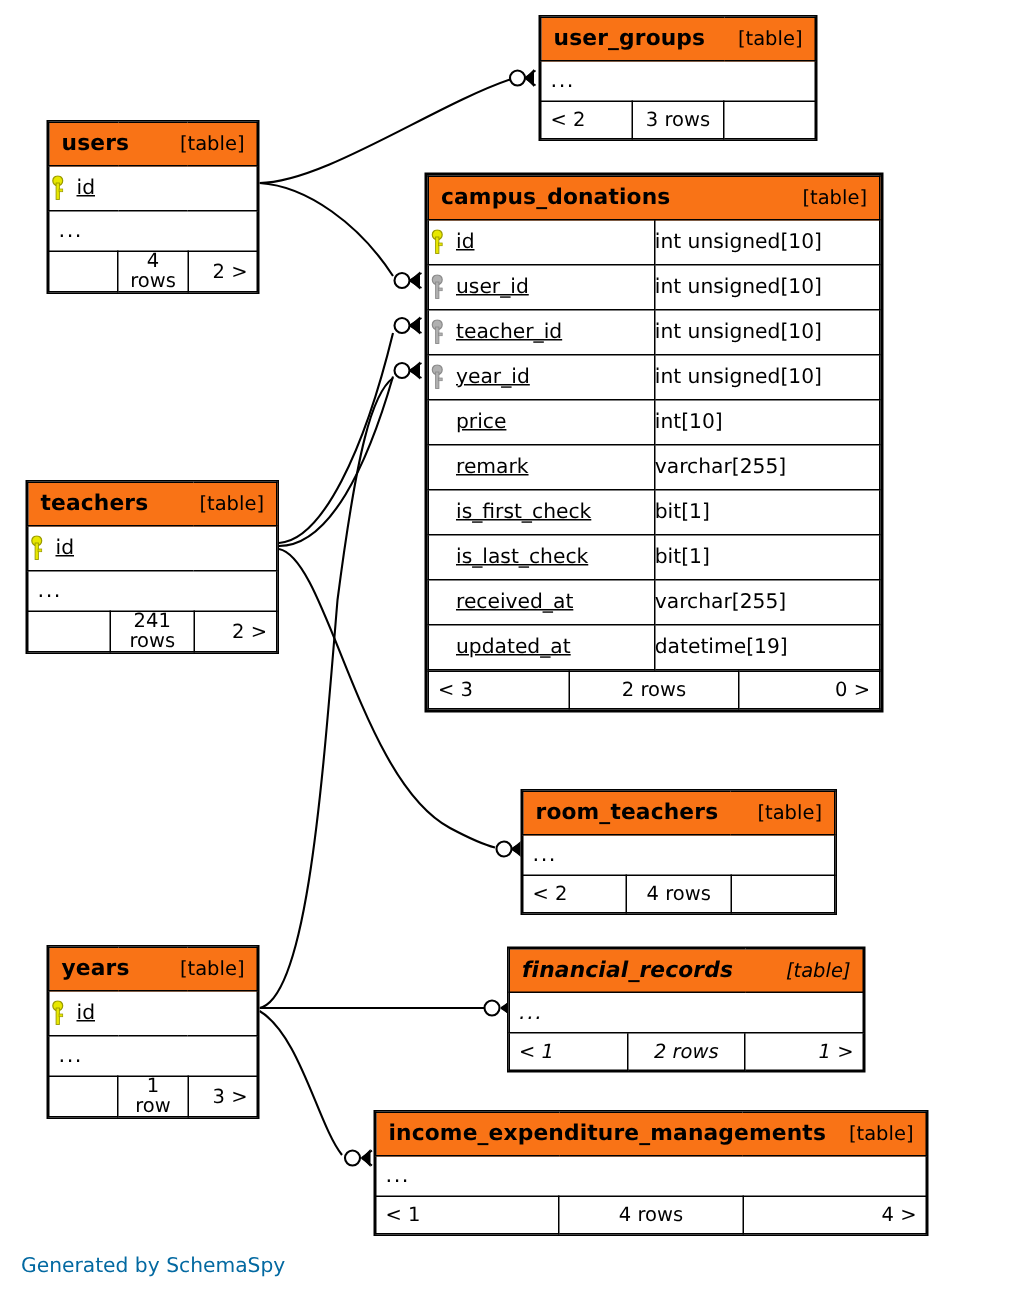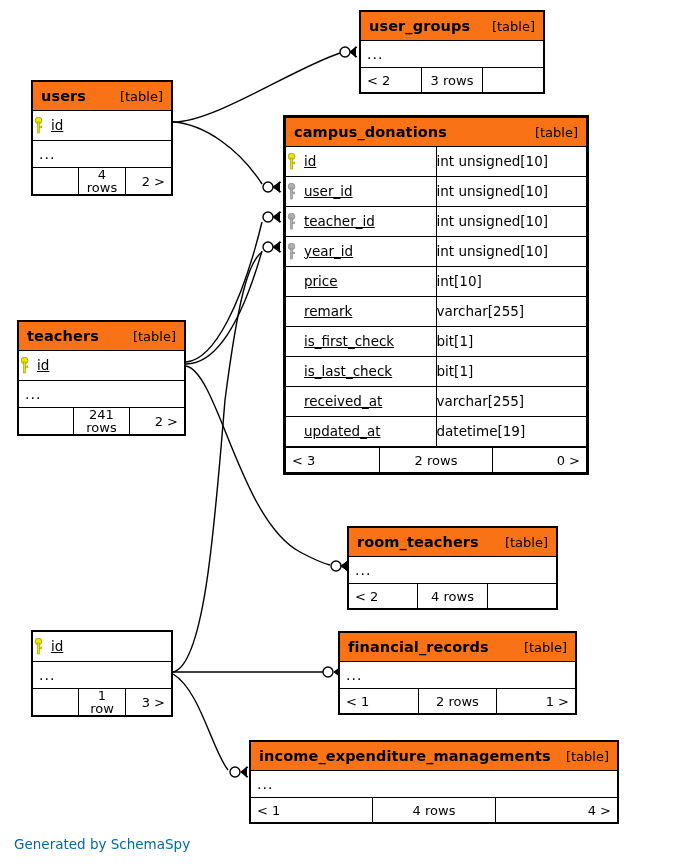--- a/index.html
+++ b/index.html
@@ -451,20 +451,28 @@
         <td class="fc" style="width:38%">4 rows</td>
         <td class="fr" style="width:29%"></td>
       </tr>
     </tbody>
       </table>
   </div>
 
   <div class="table-node" style="left:31px; top:630px; width:142px;">
     <table class="tbl">
       <tbody>
+          <tr class="hdr">
+        <td colspan="3">
+          <div class="hdr-inner">
+            <span class="tname">years</span>
+            <span class="ttype">[table]</span>
+          </div>
+        </td>
+      </tr>
       <tr class="col-row">
         <td class="col-name" colspan="3">
           <span class="col-name-inner">
             <span class="keyslot">
               <svg class="key-icon" width="9" height="17" viewBox="0 0 9 17">
                 <circle cx="4.5" cy="3.5" r="3.3" fill="#e8e800" stroke="#9a9a00" stroke-width="0.8"></circle>
                 <rect x="3.4" y="5" width="2.2" height="11" fill="#e8e800" stroke="#9a9a00" stroke-width="0.6"></rect>
                 <rect x="5.4" y="9" width="2.4" height="1.8" fill="#e8e800" stroke="#9a9a00" stroke-width="0.5"></rect>
               </svg>
             </span>
@@ -477,21 +485,21 @@
       </tr>
       <tr class="foot">
         <td class="fl" style="width:22%"></td>
         <td class="fc" style="width:46%">1 row</td>
         <td class="fr" style="width:32%">3 &gt;</td>
       </tr>
     </tbody>
       </table>
   </div>
 
-  <div class="table-node" style="left:338px; top:631px; width:239px;">
+  <div class="table-node" style="left:338px; top:631px; width:239px;font-style:italic;">
     <table class="tbl">
       <tbody>
           <tr class="hdr">
         <td colspan="3">
           <div class="hdr-inner">
             <span class="tname">financial_records</span>
             <span class="ttype">[table]</span>
           </div>
         </td>
       </tr>

